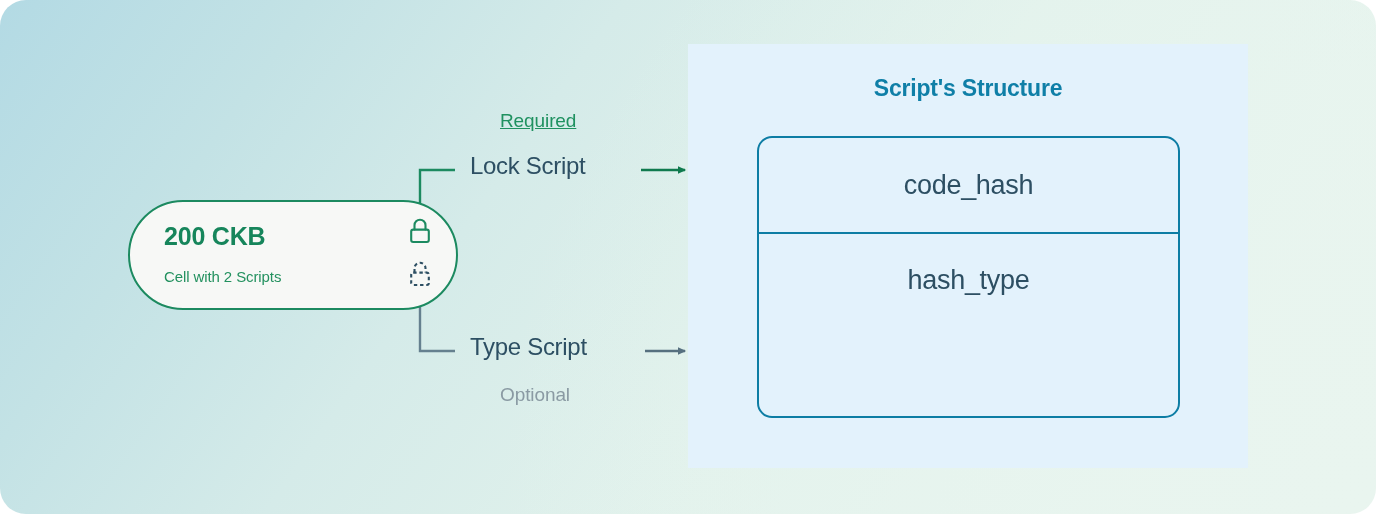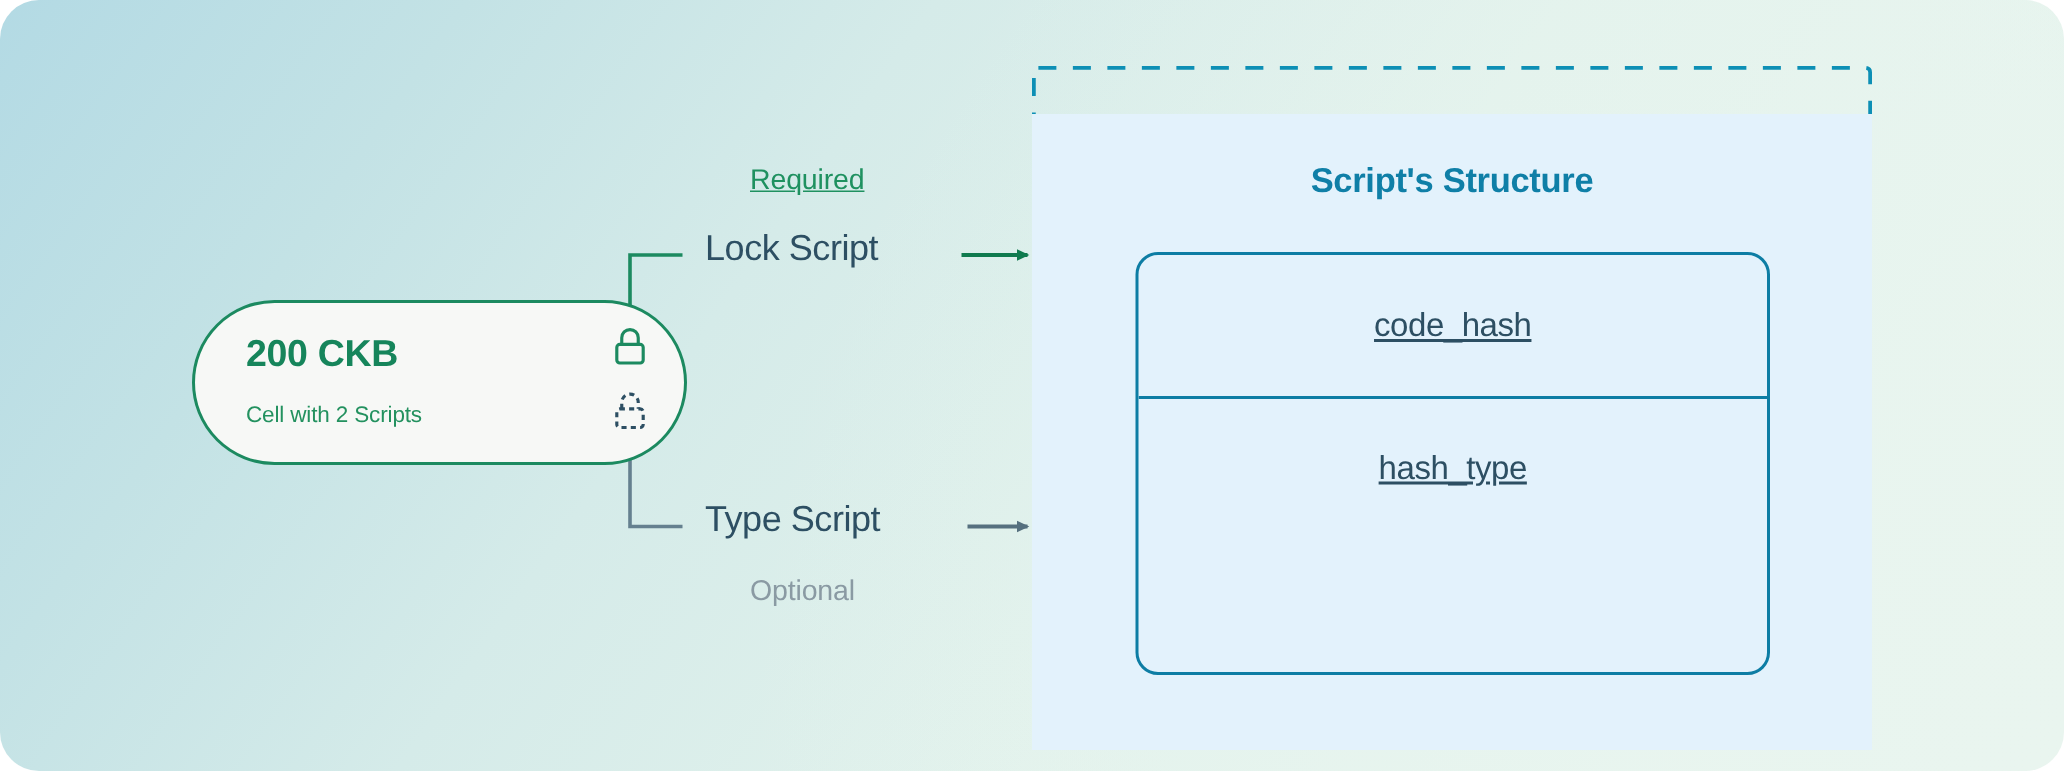--- a/index.html
+++ b/index.html
@@ -106,21 +106,20 @@
 
   
   .structure-panel {
     position: absolute;
     left: 688px;
     top: 44px;
     width: 560px;
     height: 424px;
     box-sizing: border-box;
     background: #e3f2fc;
-    margin-top: 32px;
   }
   .structure-title {
     position: absolute;
     left: 0;
     right: 0;
     top: 31px;
     text-align: center;
     font-size: 23px;
     font-weight: bold;
     color: #0f7fa7;
@@ -135,25 +134,24 @@
     box-sizing: border-box;
     border: 2.5px solid #0d7da4;
     border-radius: 15px;
     overflow: hidden;
   }
   .structure-row {
     height: 94px;
     display: flex;
     align-items: center;
     justify-content: center;
-    font-size: 22px;
+    font-size: 27px;
     color: #2d4f63;
     letter-spacing: -0.3px;
     box-sizing: border-box;
-    text-decoration: underline;
   }
   .structure-row + .structure-row {
     border-top: 2.5px solid #0d7da4;
   }
 </style>
 </head>
 <body>
 
 <div id="canvas">
 

